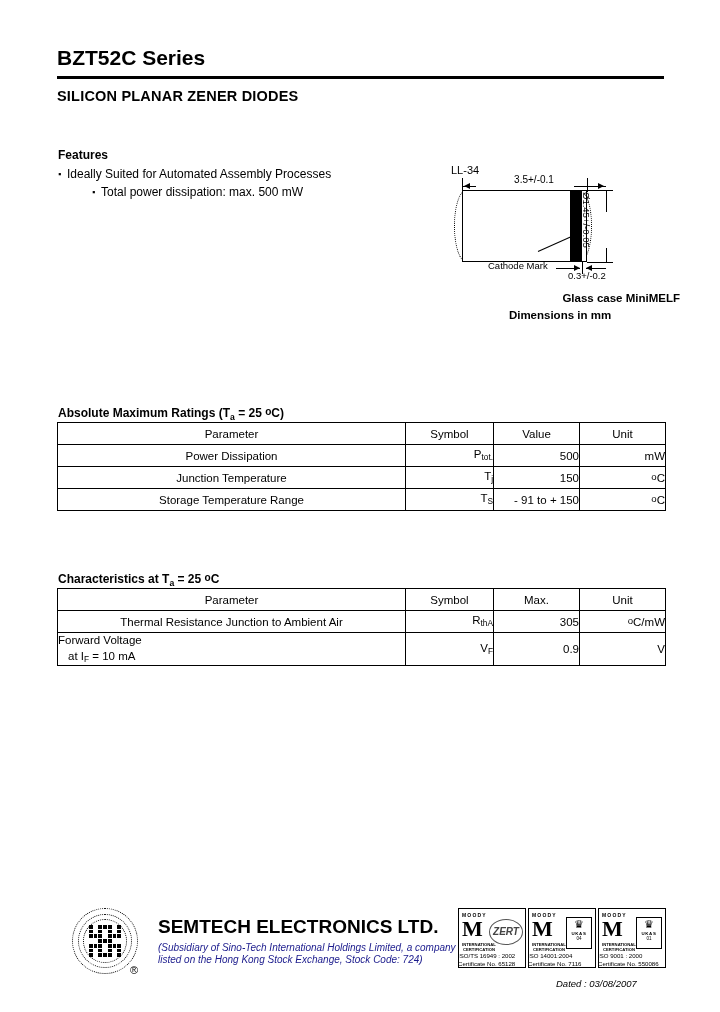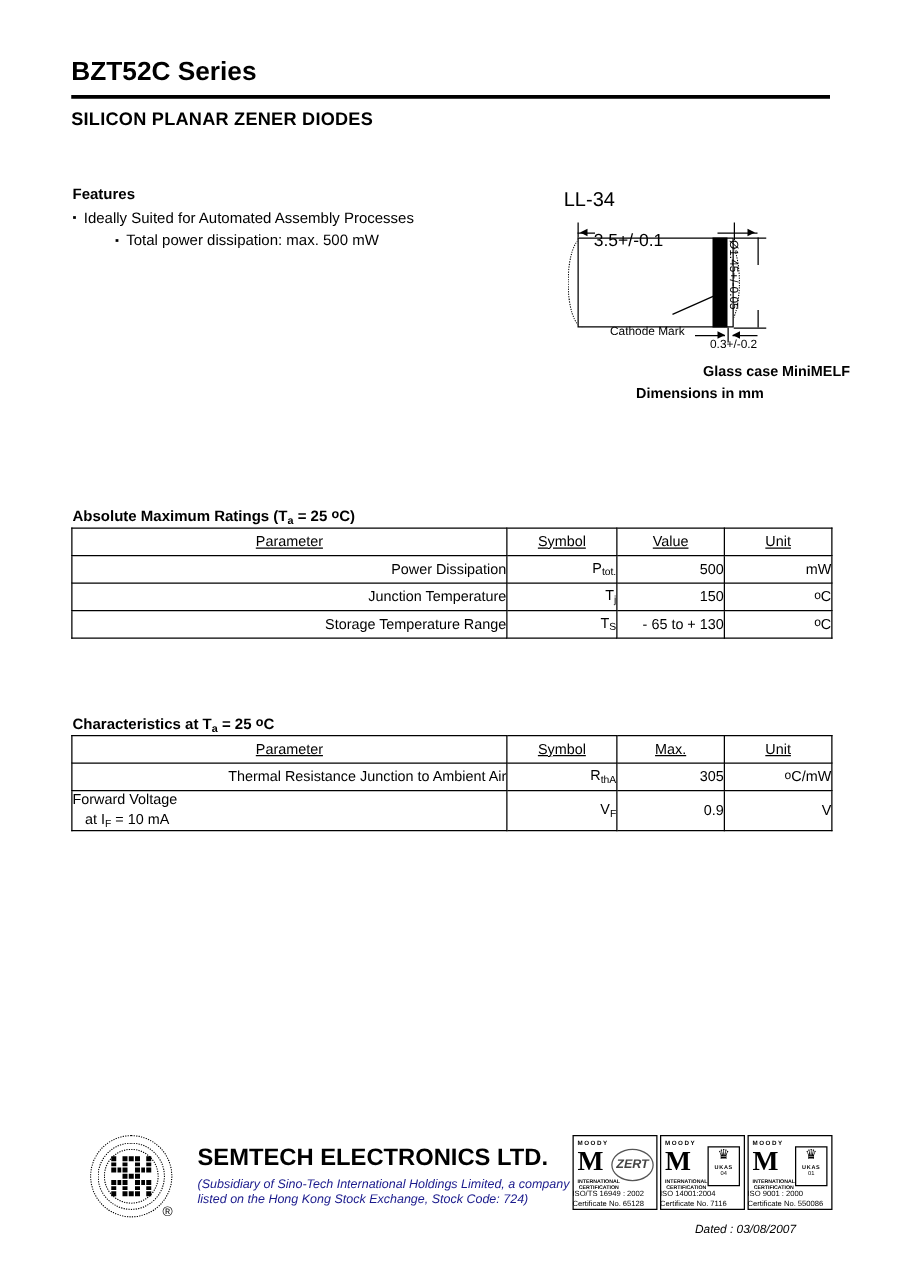--- a/index.html
+++ b/index.html
@@ -79,22 +79,22 @@
   .pkg {
     position: absolute;
     left: 440px;
     top: 152px;
     width: 240px;
     height: 175px;
   }
   .pkg-name {
     position: absolute;
     left: 11px;
-    top: 0px;
-    font-size: 16px;
+    top: 12px;
+    font-size: 11px;
   }
   
   .pkg-body {
     position: absolute;
     left: 22px;
     top: 38px;
     width: 125px;
     height: 72px;
     border: 1.3px solid #000;
     box-sizing: border-box;
@@ -126,24 +126,24 @@
   .ext {
     position: absolute;
     background: #000;
   }
   .ext-v { width: 1px; }
   .ext-h { height: 1px; }
 
   .dim-top {
     position: absolute;
     left: 35px;
-    top: 32px;
+    top: 22px;
     width: 118px;
-    text-align: left;
-    font-size: 14px;
+    text-align: center;
+    font-size: 10px;
     white-space: nowrap;
   }
   .dim-right {
     position: absolute;
     left: 152px;
     top: 40px;
     font-size: 9.5px;
     white-space: nowrap;
     transform: rotate(90deg);
     transform-origin: left top;
@@ -214,23 +214,23 @@
     font-size: 11.5px;
     table-layout: fixed;
   }
   table.spec th, table.spec td {
     border: 1.2px solid #000;
     padding: 0;
     font-weight: normal;
     height: 21px;
     vertical-align: middle;
   }
-  table.spec th { text-align: center; text-decoration: underline; }
+  table.spec th { text-align: center; }
   td.param {
-    text-align: right;
+    text-align: center;
     padding-left: 12px;
   }
   td.ctr, th.ctr { text-align: right; }
   td.two-line {
     text-align: left;
     padding-left: 12px;
     height: 36px;
     line-height: 1.35;
   }
   .indent { padding-left: 10px; display: inline-block; }
@@ -478,21 +478,21 @@
       </tr>
       <tr>
         <td class="param">Junction Temperature</td>
         <td class="ctr"><span>T</span><sub>j</sub></td>
         <td class="ctr">150</td>
         <td class="ctr"><span class="deg">o</span><span>C</span></td>
       </tr>
       <tr>
         <td class="param">Storage Temperature Range</td>
         <td class="ctr"><span>T</span><sub>S</sub></td>
-        <td class="ctr">- 65 to + 130</td>
+        <td class="ctr">- 91 to + 150</td>
         <td class="ctr"><span class="deg">o</span><span>C</span></td>
       </tr>
     </tbody>
   </table>
 
   <div class="tbl-caption" style="left:58px; top:572px;">
     <span>Characteristics at T</span><sub>a</sub><span> = 25 </span><span class="deg">o</span><span>C</span>
   </div>
   <table class="spec" style="left:57px; top:588px; width:608px;">
     <colgroup>

